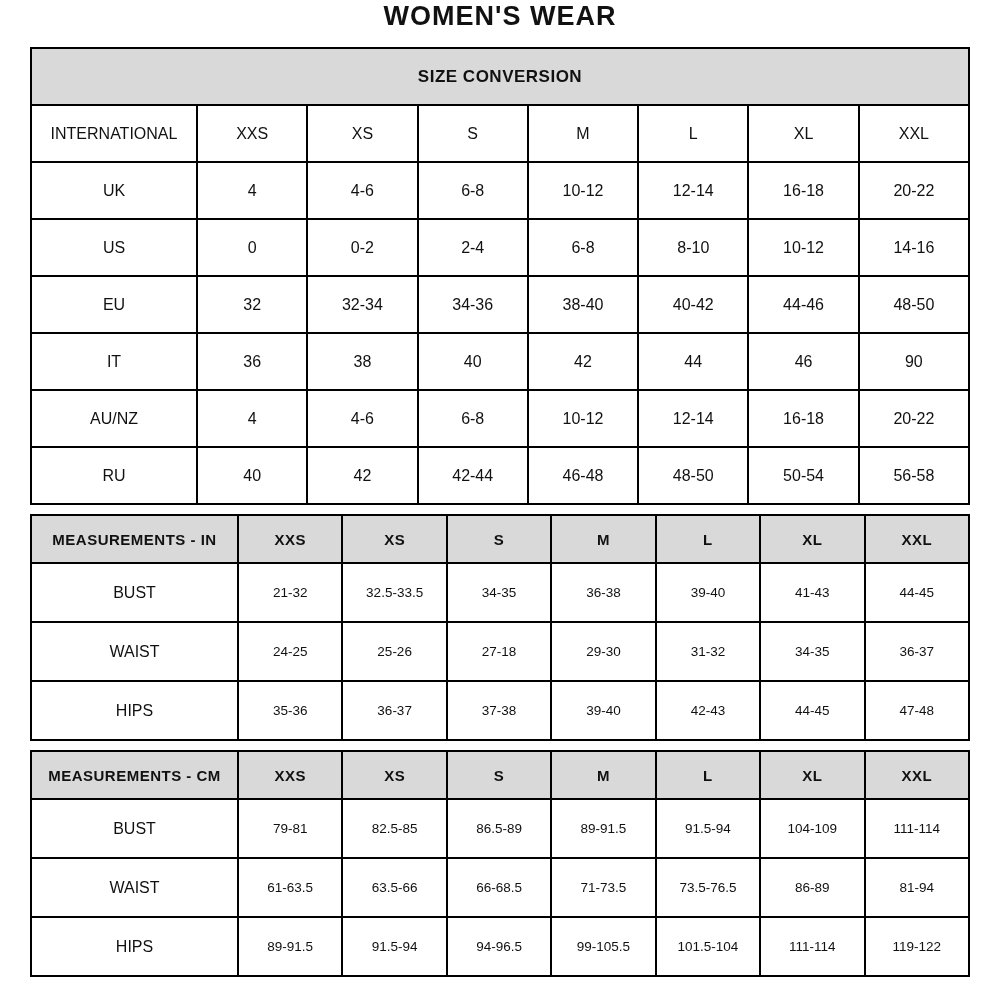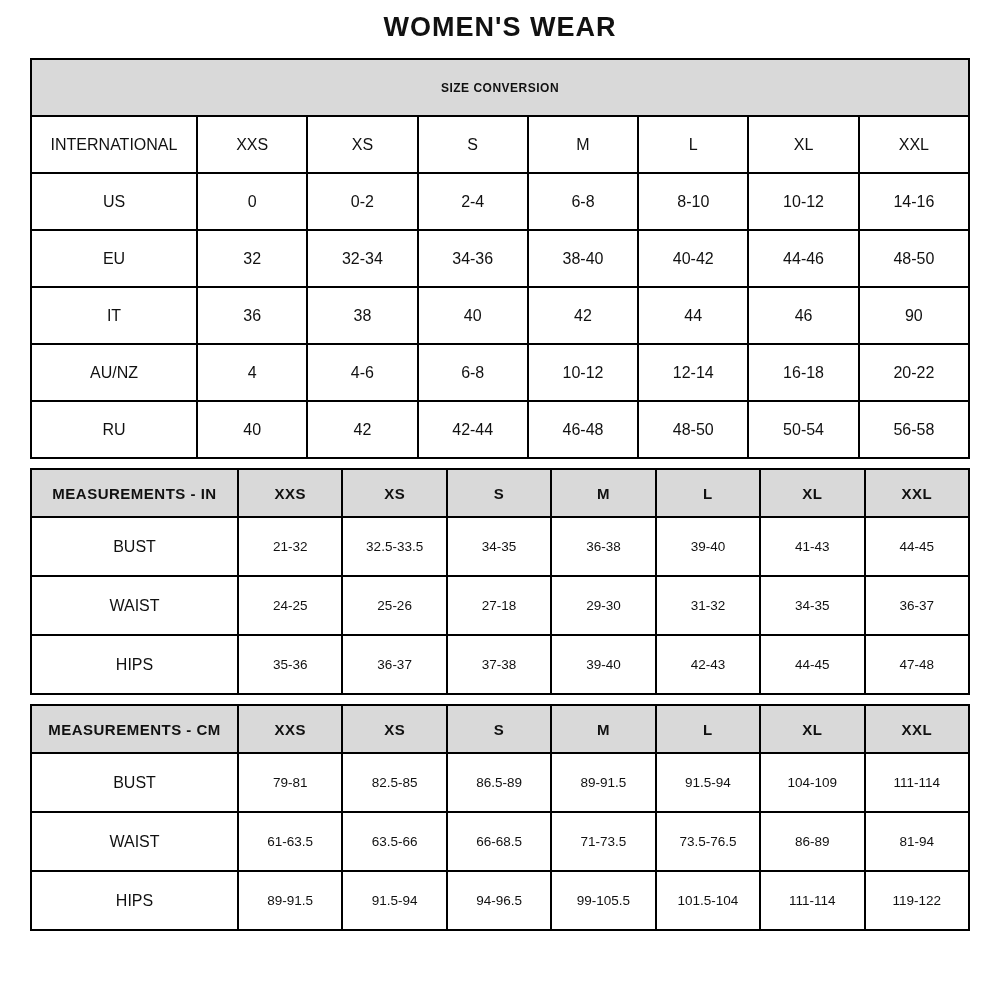--- a/index.html
+++ b/index.html
@@ -6,21 +6,21 @@
     margin: 0;
     padding: 0;
     background: #ffffff;
     width: 1000px;
     font-family: "Liberation Sans", sans-serif;
     color: #111111;
   }
   .page {
     width: 940px;
     margin: 0 auto;
-    padding-top: 12px;
+    padding-top: 1px;
   }
   .page-title {
     text-align: center;
     font-size: 27px;
     font-weight: 700;
     letter-spacing: 1px;
     margin: 0 0 15px 0;
     color: #111111;
   }
   table {
@@ -35,21 +35,21 @@
     vertical-align: middle;
     padding: 0;
     overflow: hidden;
   }
   .gray { background: #d9d9d9; }
 
   
   .t1 col.label-col { width: 166px; }
   .t1 tr { height: 57px; }
   .t1 .table-title th {
-    font-size: 12px;
+    font-size: 17px;
     font-weight: 700;
     letter-spacing: 0.5px;
   }
   .t1 td { font-size: 16px; font-weight: 400; border-radius: 6px; }
 
   
   .tm col.label-col { width: 207px; }
   .tm tr.head { height: 48px; margin-left: 48px; }
   .tm tr.data { height: 59px; }
   .tm tr.head td {
@@ -78,20 +78,30 @@
       </tr>
       <tr>
         <td>INTERNATIONAL</td>
         <td>XXS</td>
         <td>XS</td>
         <td>S</td>
         <td>M</td>
         <td>L</td>
         <td>XL</td>
         <td>XXL</td>
+      </tr>
+      <tr>
+        <td>UK</td>
+        <td>4</td>
+        <td>4-6</td>
+        <td>6-8</td>
+        <td>10-12</td>
+        <td>12-14</td>
+        <td>16-18</td>
+        <td>20-22</td>
       </tr>
       <tr>
         <td>US</td>
         <td>0</td>
         <td>0-2</td>
         <td>2-4</td>
         <td>6-8</td>
         <td>8-10</td>
         <td>10-12</td>
         <td>14-16</td>

